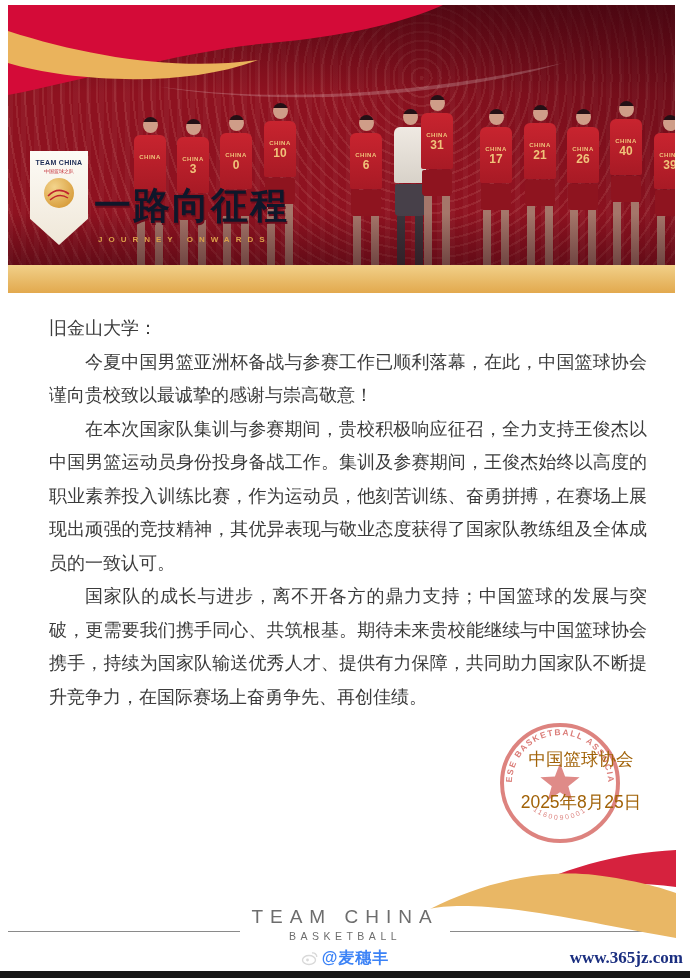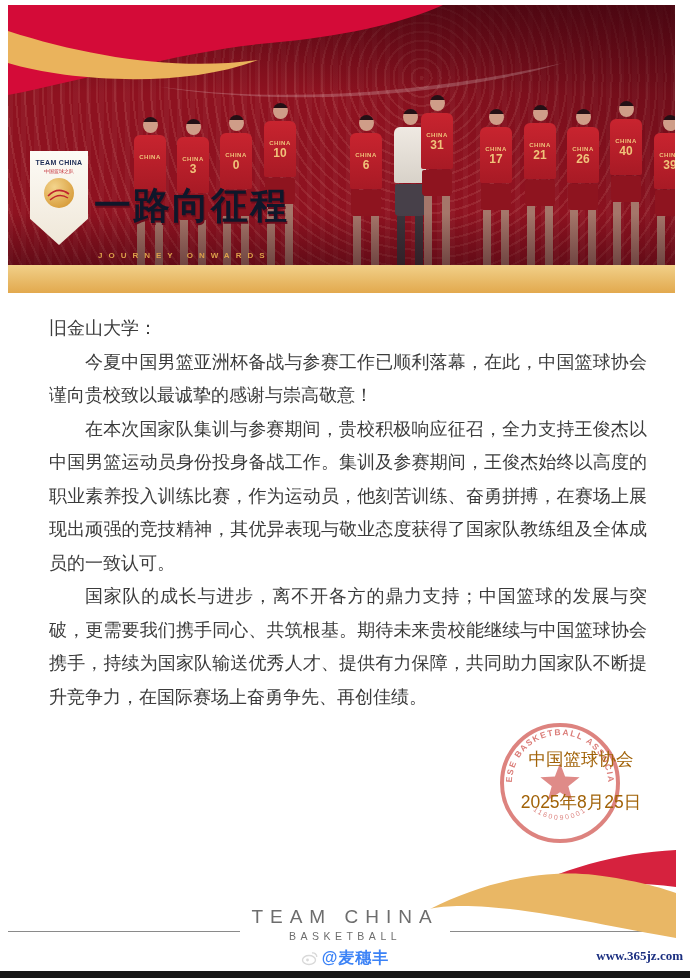--- a/index.html
+++ b/index.html
@@ -43,21 +43,21 @@
     display:flex;flex-direction:column;align-items:center;z-index:5;}
   .badge-top{margin-top:8px;font-size:7px;font-weight:bold;color:#1c2c55;letter-spacing:.3px;white-space:nowrap;}
   .badge-sub{margin-top:2px;font-size:5px;color:#c2242e;white-space:nowrap;}
   .badge-ball{position:relative;width:30px;height:30px;margin-top:4px;border-radius:50%;
     background:radial-gradient(circle at 35% 30%, #f3d48c, #d99f3e 75%, #c78c2e);}
   .badge-ball svg{position:absolute;inset:0;}
 
   .title-wrap{position:absolute;left:86px;top:176px;z-index:4;}
   .main-title{font-size:37px;font-weight:bold;color:#0f172a;letter-spacing:2px;
     text-shadow:1px 2px 0 #6e0d1c;white-space:nowrap;}
-  .sub-title{margin-top:20px;padding-left:4px;font-size:8px;font-weight:bold;color:#dba04a;letter-spacing:6px;white-space:nowrap;}
+  .sub-title{margin-top:4px;padding-left:4px;font-size:8px;font-weight:bold;color:#dba04a;letter-spacing:6px;white-space:nowrap;}
 
   .gold-band{position:absolute;left:0;right:0;bottom:0;height:28px;
     background:linear-gradient(#f1d089,#e2a94e);}
 
   
   .letter{position:absolute;left:49px;top:312px;width:598px;
     font-size:18px;line-height:33.5px;color:#3b3b3b;text-align:justify;}
   .letter p{margin:0;}
   .letter p.para{text-indent:2em;}
 
@@ -72,21 +72,21 @@
   .footer-line{position:absolute;top:931px;height:0;border-top:1px solid #8a8a8a;}
   .footer-line-left{left:8px;width:232px;}
   .footer-line-right{left:450px;width:205px;}
   .footer-brand{position:absolute;left:0;width:690px;top:906px;text-align:center;color:#6d6d6d;}
   .fb-top{font-size:19px;letter-spacing:7px;}
   .fb-sub{margin-top:2px;font-size:10.5px;letter-spacing:4.5px;}
   .watermark{position:absolute;left:0;width:690px;top:948px;text-align:center;
     color:#3b82f6;font-size:16px;font-weight:bold;letter-spacing:1px;}
   .watermark svg{vertical-align:-3px;margin-right:3px;}
   .site-url{position:absolute;right:7px;top:948px;font-family:"Liberation Serif","DejaVu Serif",serif;
-    font-size:13px;font-weight:bold;color:#1b2f80;}
+    font-size:17px;font-weight:bold;color:#1b2f80;}
   .bottom-bar{position:absolute;left:0;bottom:0;width:690px;height:7px;background:#161616;}
 </style>
 </head>
 <body>
 
 <div class="page">
 
   <div class="banner">
     <div class="photo">
       <svg class="swooshes" viewBox="0 0 667 260" preserveAspectRatio="none">

